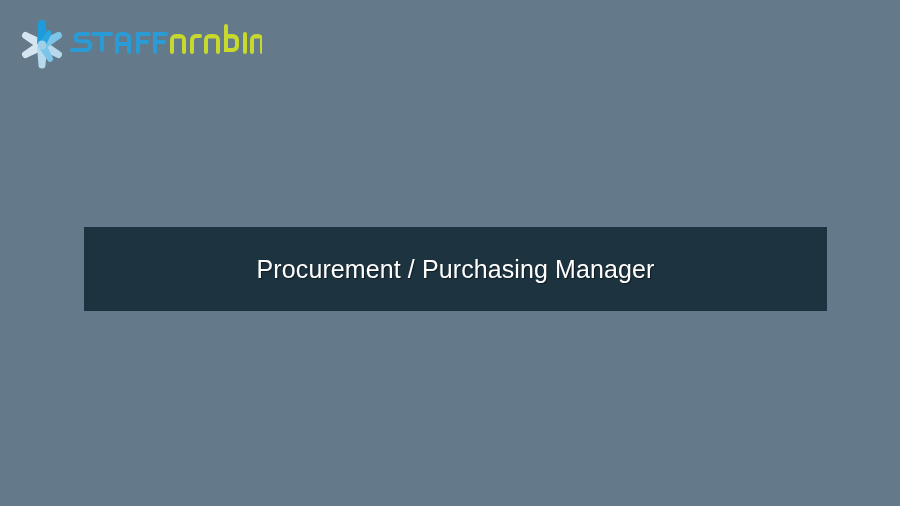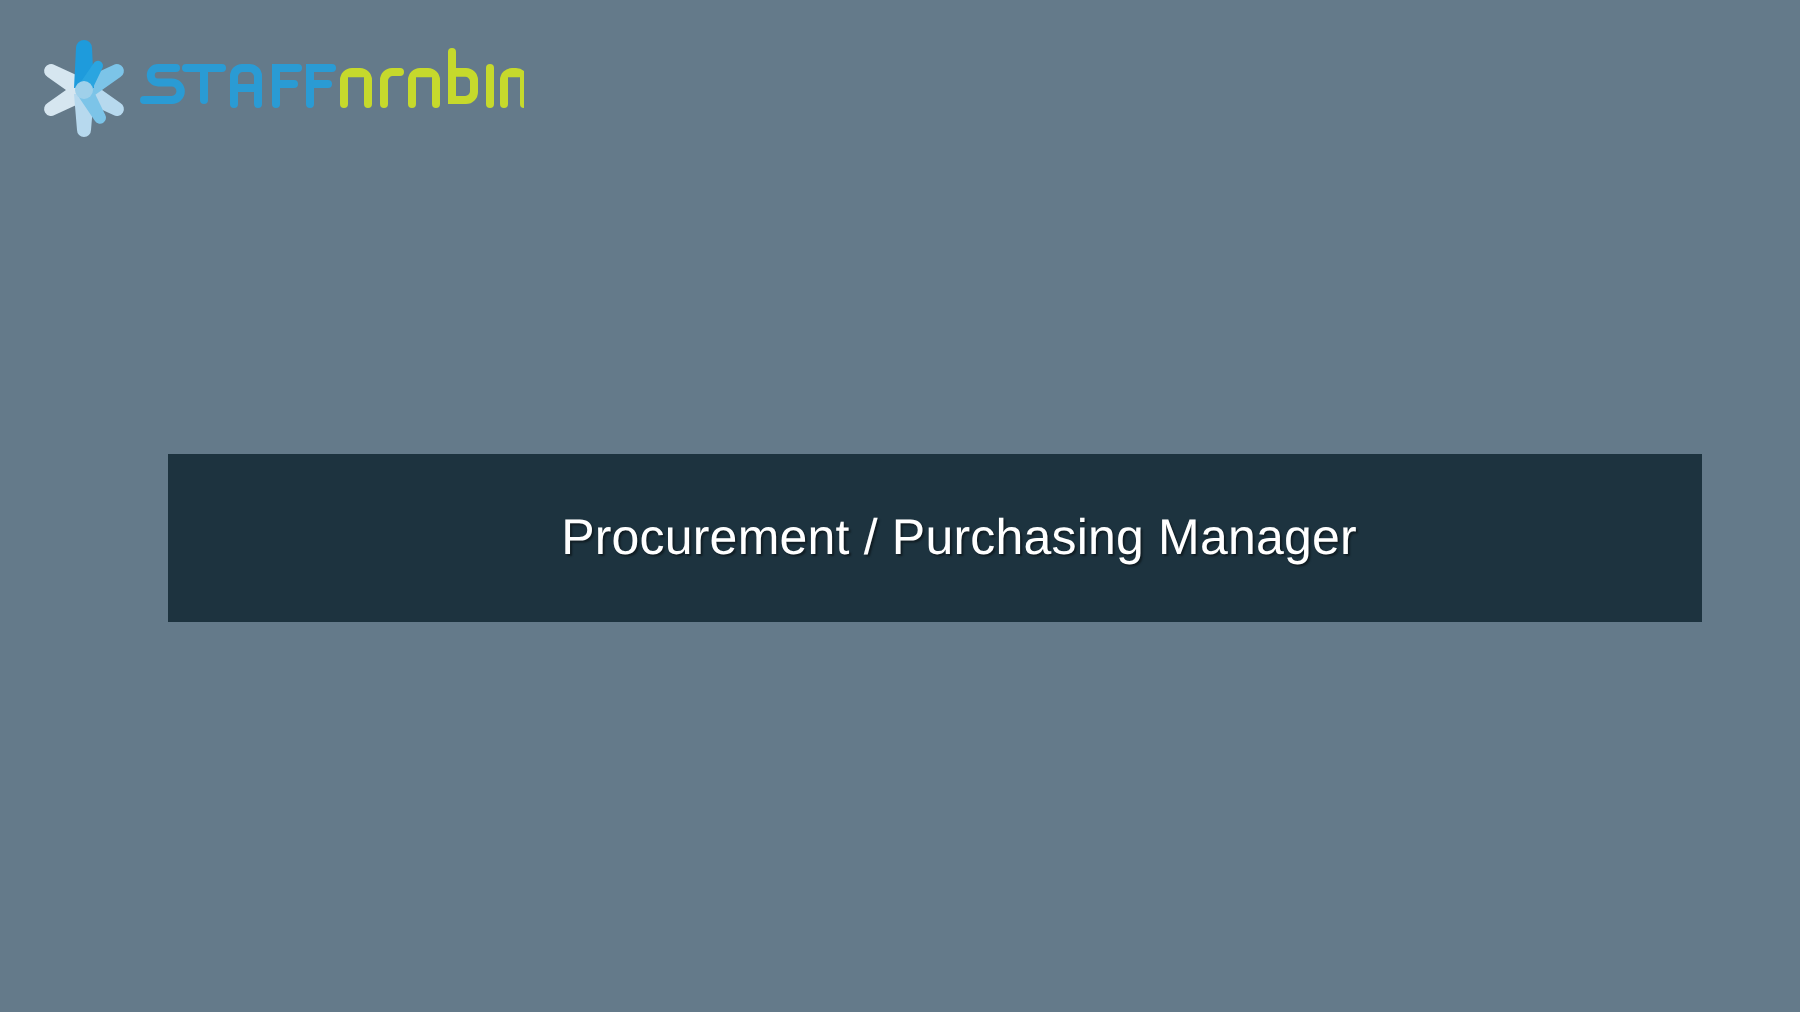--- a/index.html
+++ b/index.html
@@ -50,21 +50,20 @@
   .title-banner {
     position: absolute;
     left: 84px;
     top: 227px;
     width: 743px;
     height: 84px;
     background: #1d333f;
     display: flex;
     align-items: center;
     justify-content: center;
-    padding-left: 24px;
   }
   .title-text {
     color: #ffffff;
     font-size: 25px;
     font-weight: 400;
     letter-spacing: 0.1px;
     font-family: "Liberation Sans", sans-serif;
     text-shadow: 1px 1px 1px rgba(0,0,0,0.45);
     white-space: nowrap;
   }

